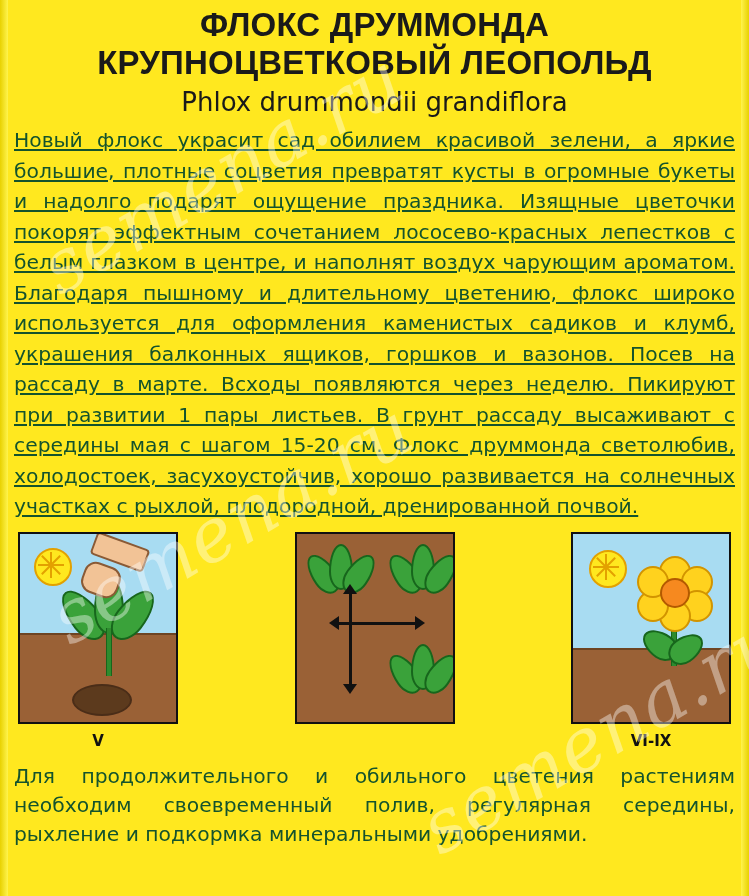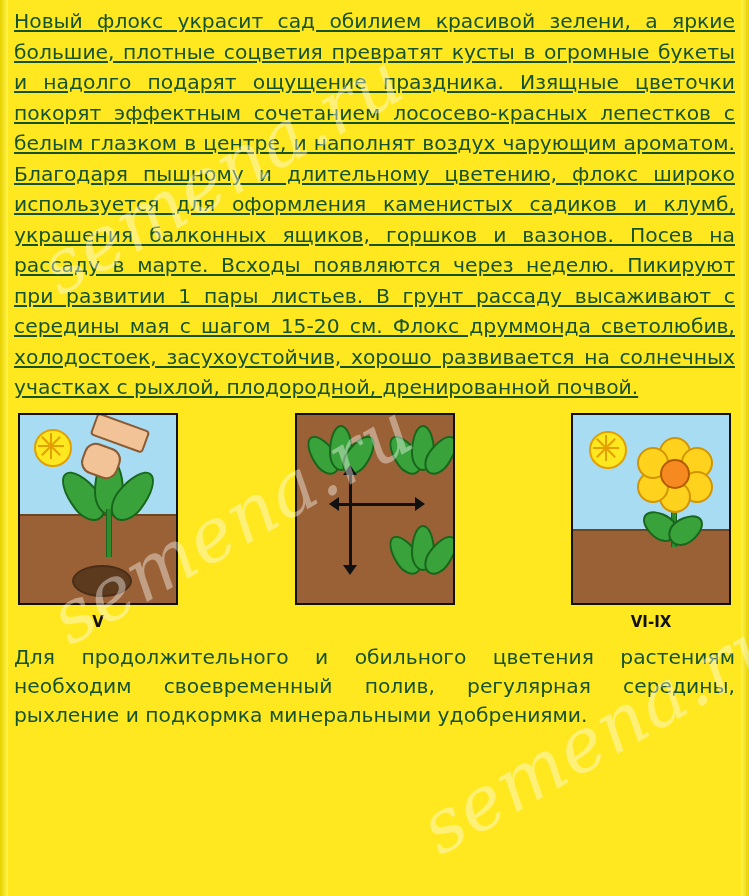--- a/index.html
+++ b/index.html
@@ -280,20 +280,25 @@
     letter-spacing: 1px;
   }
 </style>
 </head>
 <body>
 
 <div class="packet">
   <div class="edge-left"></div>
   <div class="edge-right"></div>
 
+  <div class="title-block">
+    <div class="title-line">ФЛОКС ДРУММОНДА</div>
+    <div class="title-line">КРУПНОЦВЕТКОВЫЙ ЛЕОПОЛЬД</div>
+    <div class="latin-name">Phlox drummondii grandiflora</div>
+  </div>
 
   <div class="description">
     <p>Новый флокс украсит сад обилием красивой зелени, а яркие большие, плотные соцветия превратят кусты в огромные букеты и надолго подарят ощущение праздника. Изящные цветочки покорят эффектным сочетанием лососево-красных лепестков с белым глазком в центре, и наполнят воздух чарующим ароматом. Благодаря пышному и длительному цветению, флокс широко используется для оформления каменистых садиков и клумб, украшения балконных ящиков, горшков и вазонов. Посев на рассаду в марте. Всходы появляются через неделю. Пикируют при развитии 1 пары листьев. В грунт рассаду высаживают с середины мая с шагом 15-20 см. Флокс друммонда светолюбив, холодостоек, засухоустойчив, хорошо развивается на солнечных участках с рыхлой, плодородной, дренированной почвой.</p>
   </div>
 
   <div class="panels">
 
 
     <div class="panel-wrap">
       <div class="panel">

